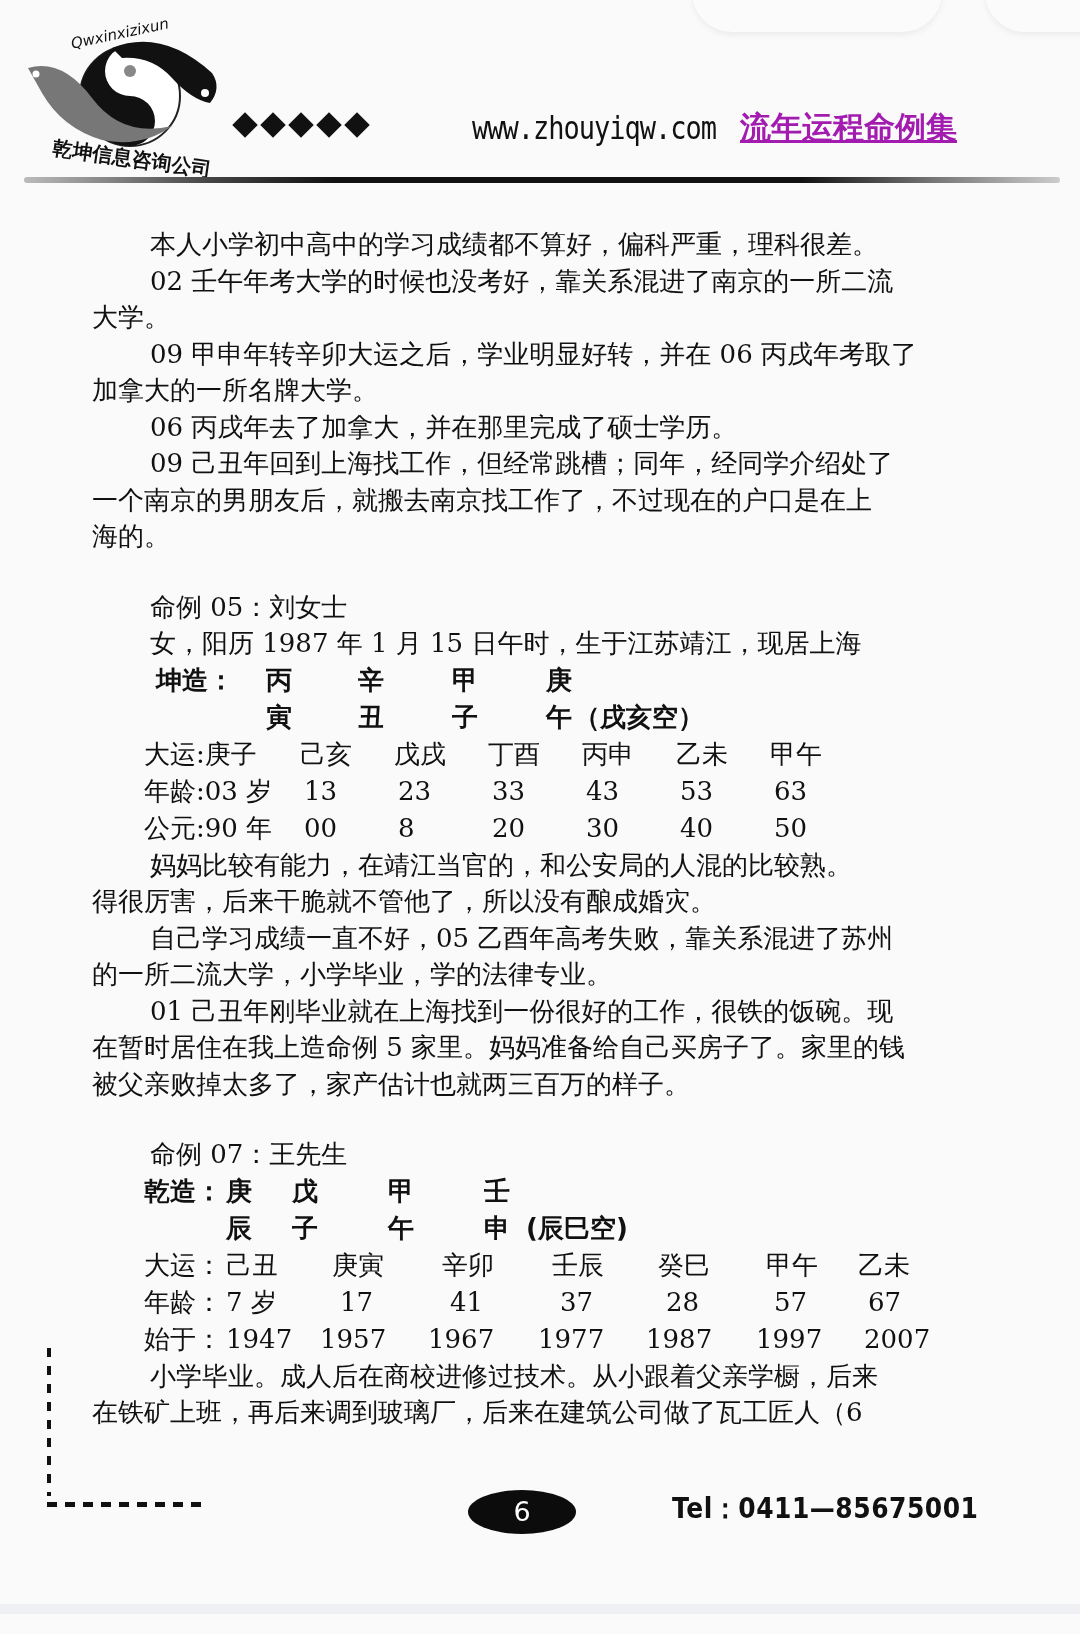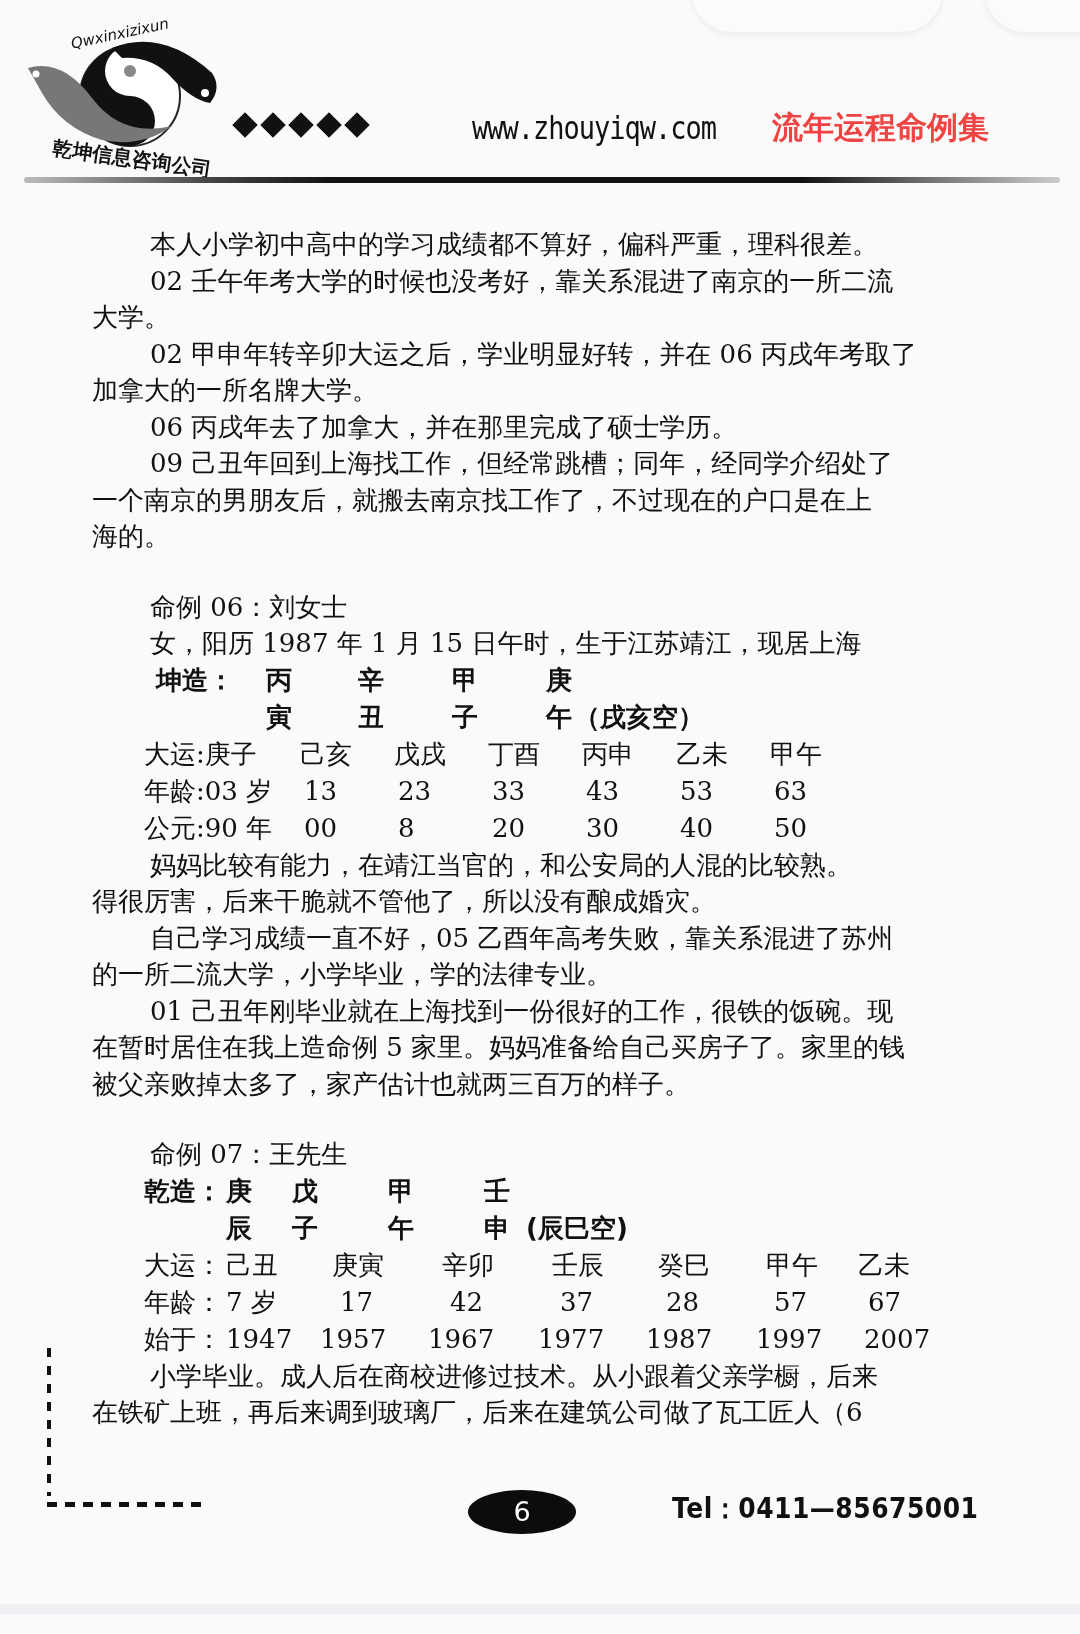--- a/index.html
+++ b/index.html
@@ -21,22 +21,22 @@
     .logo { position: absolute; left: 22px; top: 8px; width: 210px; height: 170px; }
     .diamonds { position: absolute; left: 234px; top: 114px; display: flex; gap: 6px; }
     .diamond { width: 22px; height: 22px; background: #111; transform: rotate(45deg) scale(0.82); }
     .site-url {
       position: absolute; left: 472px; top: 110px;
       font-family: "DejaVu Sans Mono", "Liberation Mono", monospace;
       font-size: 27px; letter-spacing: -1px; color: #111;
       transform: scaleY(1.15); transform-origin: left top;
     }
     .book-title {
-      position: absolute; left: 772px; top: 107px;
-      font-family: "DejaVu Sans", sans-serif; font-weight: bold; font-size: 31px; color: #ef4444;
+      position: absolute; left: 740px; top: 107px;
+      font-family: "DejaVu Sans", sans-serif; font-weight: bold; font-size: 31px; color: #a21caf; text-decoration: underline;
     }
     .header-rule {
       position: absolute; left: 24px; top: 177px; width: 1036px; height: 6px;
       background: linear-gradient(to right, #bbb 0%, #444 18%, #111 30%, #111 75%, #777 88%, #ccc 100%);
       border-radius: 3px;
     }
 
     
     .content { position: absolute; left: 92px; top: 226px; width: 864px; }
     .line { font-size: 26px; line-height: 36.5px; white-space: nowrap; }
@@ -102,32 +102,32 @@
 </div>
 <div class="site-url">www.zhouyiqw.com</div>
 <div class="book-title">流年运程命例集</div>
 <div class="header-rule"></div>
 
 <div class="content">
   <div>
     <div class="line indent">本人小学初中高中的学习成绩都不算好，偏科严重，理科很差。</div>
     <div class="line indent">02 壬午年考大学的时候也没考好，靠关系混进了南京的一所二流</div>
     <div class="line">大学。</div>
-    <div class="line indent">02 甲申年转辛卯大运之后，学业明显好转，并在 06 丙戌年考取了</div>
+    <div class="line indent">09 甲申年转辛卯大运之后，学业明显好转，并在 06 丙戌年考取了</div>
     <div class="line">加拿大的一所名牌大学。</div>
     <div class="line indent">06 丙戌年去了加拿大，并在那里完成了硕士学历。</div>
     <div class="line indent">09 己丑年回到上海找工作，但经常跳槽；同年，经同学介绍处了</div>
     <div class="line">一个南京的男朋友后，就搬去南京找工作了，不过现在的户口是在上</div>
     <div class="line">海的。</div>
   </div>
 
   <div class="gap"></div>
 
   <div>
-    <div class="line indent">命例 06：刘女士</div>
+    <div class="line indent">命例 05：刘女士</div>
     <div class="line indent">女，阳历 1987 年 1 月 15 日午时，生于江苏靖江，现居上海</div>
     <div class="grid-row bold" style="padding-left:64px">
       <span style="width:110px">坤造：</span>
       <span style="width:92px">丙</span>
       <span style="width:94px">辛</span>
       <span style="width:94px">甲</span>
       <span>庚</span>
     </div>
     <div class="grid-row bold" style="padding-left:174px">
       <span style="width:92px">寅</span>
@@ -197,21 +197,21 @@
       <span style="width:110px">辛卯</span>
       <span style="width:106px">壬辰</span>
       <span style="width:108px">癸巳</span>
       <span style="width:92px">甲午</span>
       <span>乙未</span>
     </div>
     <div class="grid-row" style="padding-left:52px">
       <span style="width:82px">年龄：</span>
       <span style="width:114px">7 岁</span>
       <span style="width:110px">17</span>
-      <span style="width:110px">42</span>
+      <span style="width:110px">41</span>
       <span style="width:106px">37</span>
       <span style="width:108px">28</span>
       <span style="width:94px">57</span>
       <span>67</span>
     </div>
     <div class="grid-row" style="padding-left:52px">
       <span style="width:82px">始于：</span>
       <span style="width:94px">1947</span>
       <span style="width:108px">1957</span>
       <span style="width:110px">1967</span>

